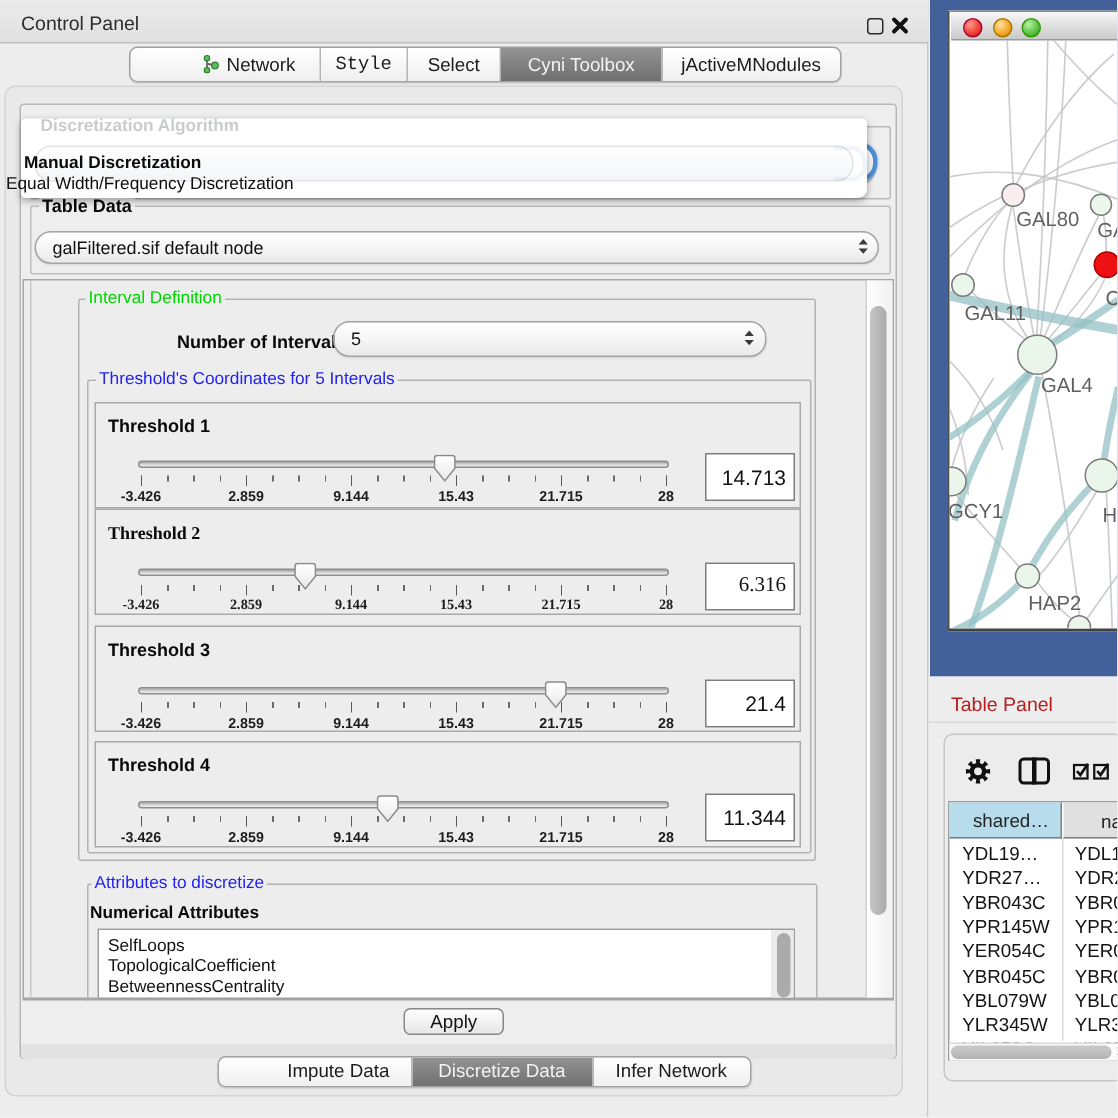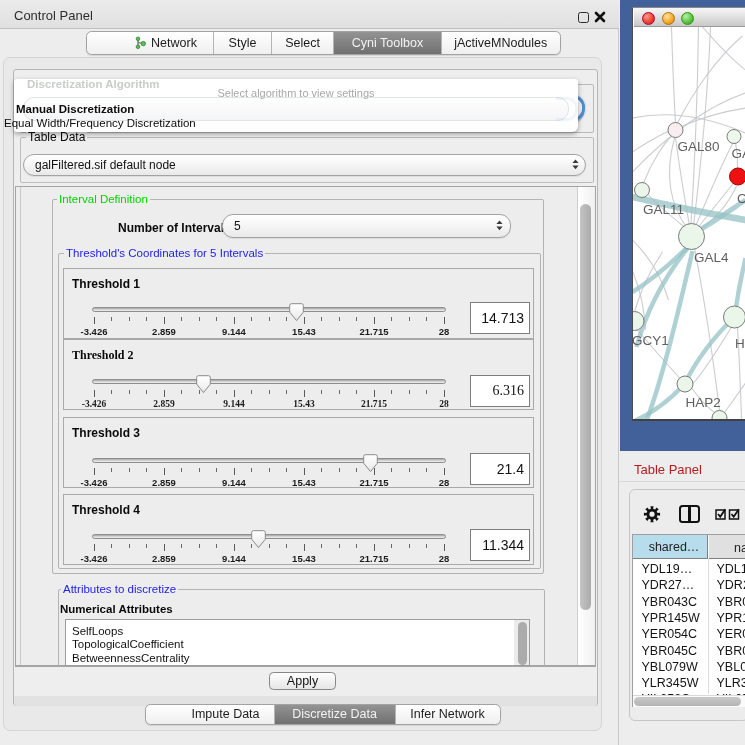--- a/index.html
+++ b/index.html
@@ -45,40 +45,40 @@
  <path d="M2,2 L10,10 M10,2 L2,10" stroke="#111" stroke-width="2.6" stroke-linecap="round"></path>
 </svg>
 
 <div class="seg" style="left:86px;top:31px;width:440.5px;height:21.5px;">
   <div style="width:94px;"><svg width="12" height="13" viewBox="0 0 12 13" style="margin-right:4px;">
     <path d="M3,3 L3,10.5 M3,6.5 L7.5,7.5" stroke="#666" stroke-width="1.2" fill="none"></path>
     <circle cx="3" cy="2.8" r="1.8" fill="#5cbf57" stroke="#2f7d34" stroke-width="0.8"></circle>
     <circle cx="8.3" cy="7.6" r="2.2" fill="#5cbf57" stroke="#2f7d34" stroke-width="0.8"></circle>
     <circle cx="3" cy="10.8" r="1.8" fill="#5cbf57" stroke="#2f7d34" stroke-width="0.8"></circle>
   </svg>Network</div>
-  <div style="width:57px;">Style</div>
+  <div style="width:57px;font-family:Liberation Mono, monospace;">Style</div>
   <div style="width:61px;">Select</div>
   <div class="sel" style="width:107px;">Cyni Toolbox</div>
   <div style="flex:1;">jActiveMNodules</div>
 </div>
 
 <div class="abs" style="left:3px;top:57px;width:598.5px;height:674px;background:#e9e9e9;border:1px solid #d4d4d4;border-radius:7px;box-sizing:border-box;"></div>
 
 <div class="abs" style="left:13px;top:69px;width:585px;height:637px;background:#eeeeee;border:1px solid #b6b6b6;border-radius:3px;box-sizing:border-box;"></div>
 <div class="abs" style="left:14px;top:696px;width:583px;height:9.5px;background:#e2e2e2;border-radius:0 0 3px 3px;"></div>
 
 <div class="gbox" style="left:20px;top:84px;width:572px;height:47px;border-color:#b9b9b9;"></div>
 <div class="combo" style="left:23px;top:97px;width:559px;height:24px;"></div>
 
 <div class="abs" style="left:578px;top:94px;width:9px;height:29px;overflow:hidden;">
   <div class="abs" style="left:-24px;top:1px;width:31px;height:26px;border:3px solid #4f8cd0;border-radius:12px;box-sizing:border-box;box-shadow:0 0 2px rgba(94,150,212,0.7);"></div>
 </div>
 
 <div class="gbox" style="left:20px;top:137px;width:572px;height:44px;"></div>
-<div class="gtitle" style="left:26px;top:131px;font-weight:normal;font-size:12px;color:#0a0a0a;">Table Data</div>
+<div class="gtitle" style="left:26px;top:131px;font-weight:bold;font-size:12px;color:#0a0a0a;">Table Data</div>
 <div class="combo" style="left:23px;top:153.5px;width:561px;height:20.5px;">
   <div class="ctext">galFiltered.sif default node</div>
   <svg class="abs" style="right:6px;top:4.5px;" width="7" height="11" viewBox="0 0 7 11">
     <path d="M0.4,4 L3.5,0.4 L6.6,4 Z M0.4,6.6 L3.5,10.2 L6.6,6.6 Z" fill="#3a3a3a"></path>
   </svg>
 </div>
 
 <div class="abs" style="left:14.5px;top:186px;width:581px;height:480px;border:1px solid #a5a5a5;box-sizing:border-box;background:#ededed;"></div>
 <div class="abs" style="left:19.5px;top:187px;width:1px;height:478px;background:#c9c9c9;"></div>
 
@@ -213,21 +213,20 @@
   <div class="sel" style="width:120px;">Discretize Data</div>
   <div style="flex:1;">Infer Network</div>
 </div>
 
 <div class="abs" style="left:14px;top:79px;width:564px;height:53px;background:#ffffff;border-radius:3px 3px 6px 3px;
   box-shadow:0 2px 5px rgba(0,0,0,0.35);"></div>
 <div class="lbl" style="left:27px;top:78px;font-weight:bold;font-size:11.5px;color:#c9cdc9;">Discretization Algorithm</div>
 <div class="abs" style="left:23px;top:97px;width:546px;height:24px;border:1px solid #e2e4e7;border-radius:11px;
   background:linear-gradient(#fefefe,#f4f5f7);box-sizing:border-box;"></div>
 <div class="abs" style="left:556px;top:97px;width:22px;height:24px;border:3px solid rgba(110,160,215,0.10);border-left:none;border-radius:0 11px 11px 0;box-sizing:border-box;"></div>
-<div class="lbl" style="left:14px;top:87px;width:564px;text-align:center;font-size:11px;color:#a8a8a8;">Select algorithm to view settings</div>
 <div class="lbl" style="left:16px;top:103px;font-weight:bold;font-size:11.5px;color:#0c0c0c;">Manual Discretization</div>
 <div class="lbl" style="left:4px;top:117px;font-size:11.5px;color:#0c0c0c;">Equal Width/Frequency Discretization</div>
 
 <div class="abs" style="left:620px;top:0;width:125px;height:451px;background:#42619b;"></div>
 
 <div class="abs" style="left:632px;top:7px;width:113px;height:414px;border-left:1.5px solid #4e4e4e;border-top:1px solid #8a8a8a;border-bottom:2px solid #424242;box-sizing:border-box;background:#ffffff;"></div>
 <div class="abs" style="left:633.5px;top:8px;width:111.5px;height:19px;background:linear-gradient(#f7f7f7,#c9c9c9);border-bottom:1px solid #9a9a9a;box-sizing:border-box;"></div>
 <div class="abs" style="left:642px;top:11.5px;width:11px;height:11px;border-radius:50%;background:radial-gradient(circle at 35% 30%,#ff9a8a,#ee4338 55%,#c21d12);border:0.5px solid #a03;"></div>
 <div class="abs" style="left:661.5px;top:11.5px;width:11px;height:11px;border-radius:50%;background:radial-gradient(circle at 35% 30%,#ffe2a0,#f5a623 60%,#c87e0a);border:0.5px solid #a70;"></div>
 <div class="abs" style="left:681px;top:11.5px;width:11px;height:11px;border-radius:50%;background:radial-gradient(circle at 35% 30%,#b8f0a8,#57c23e 60%,#2f9420);border:0.5px solid #390;"></div>

